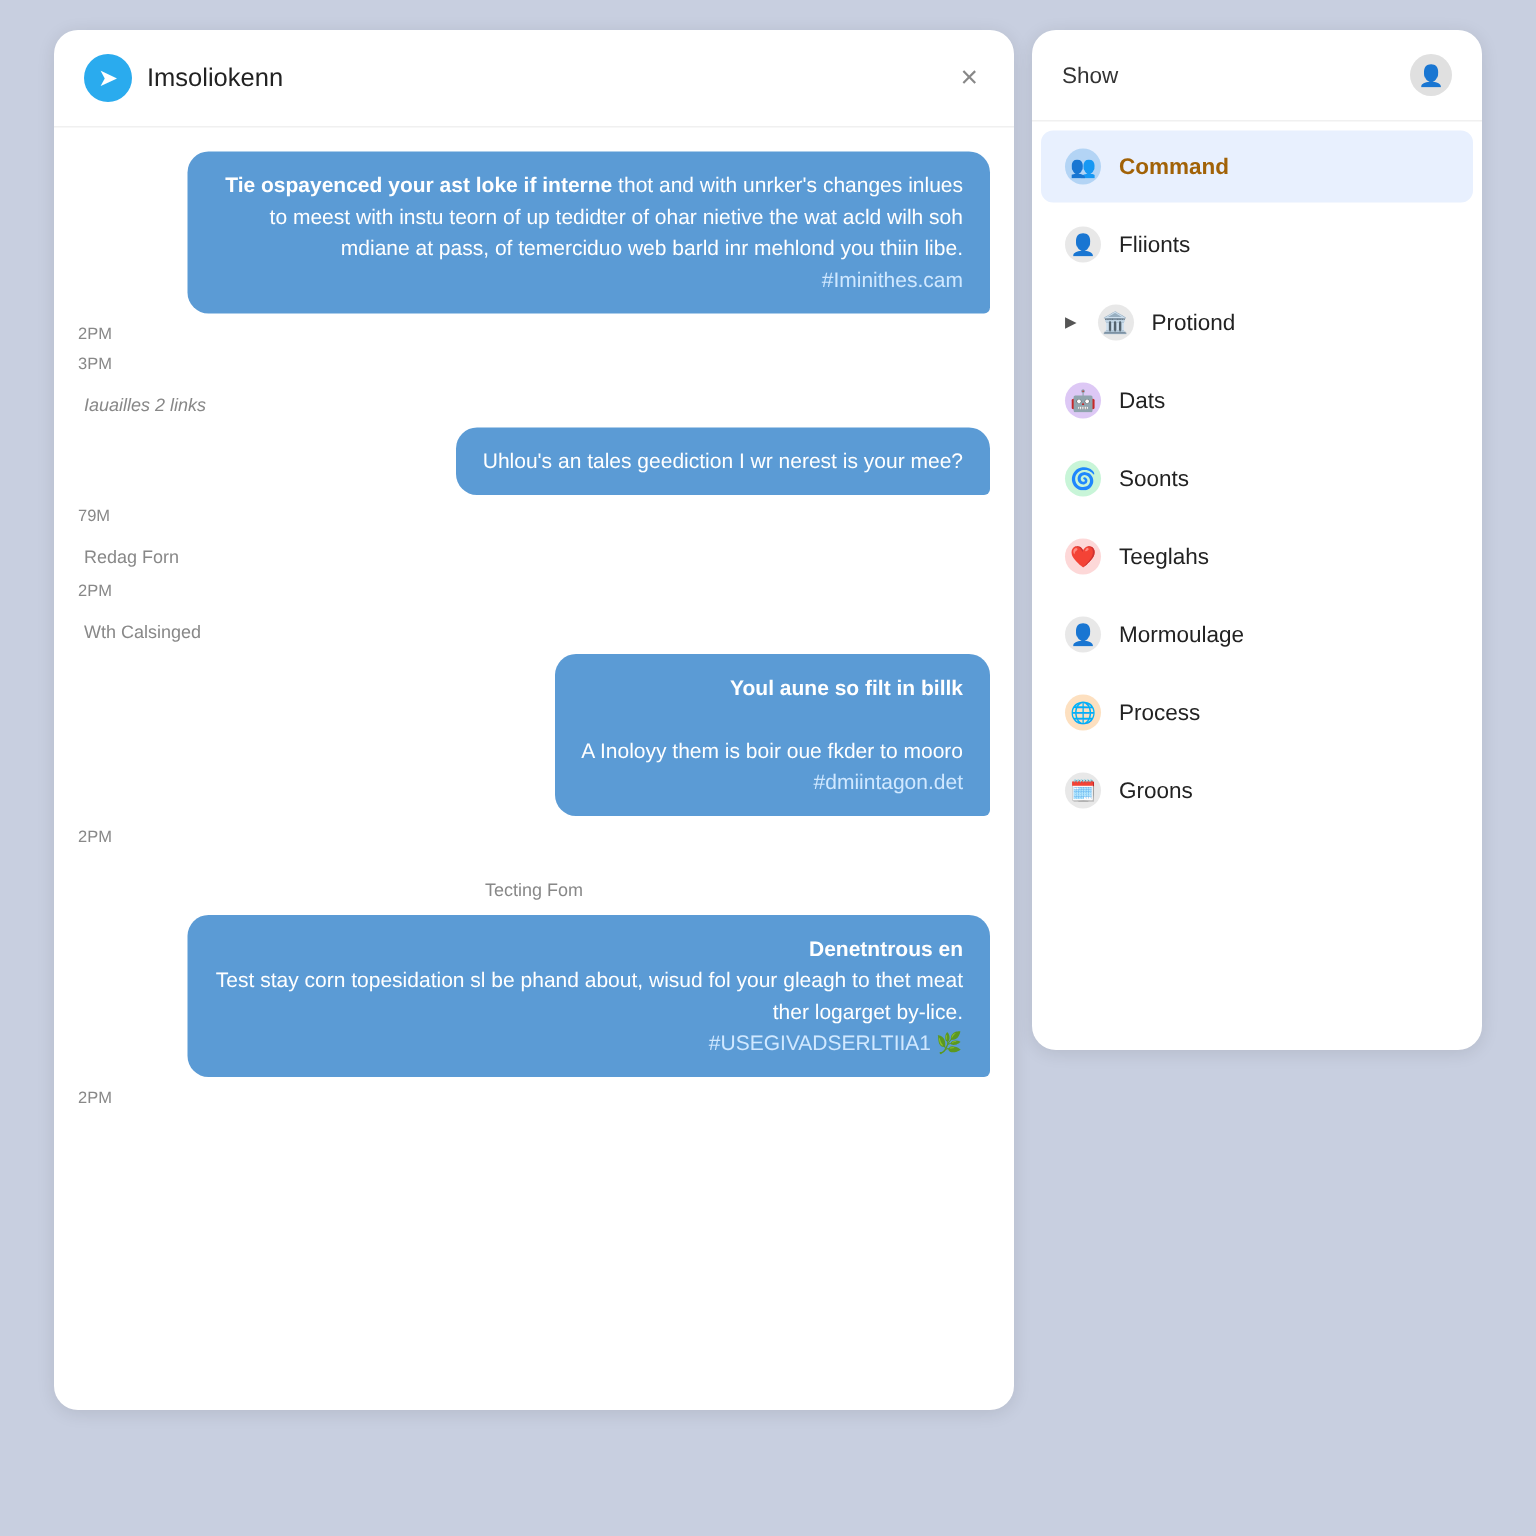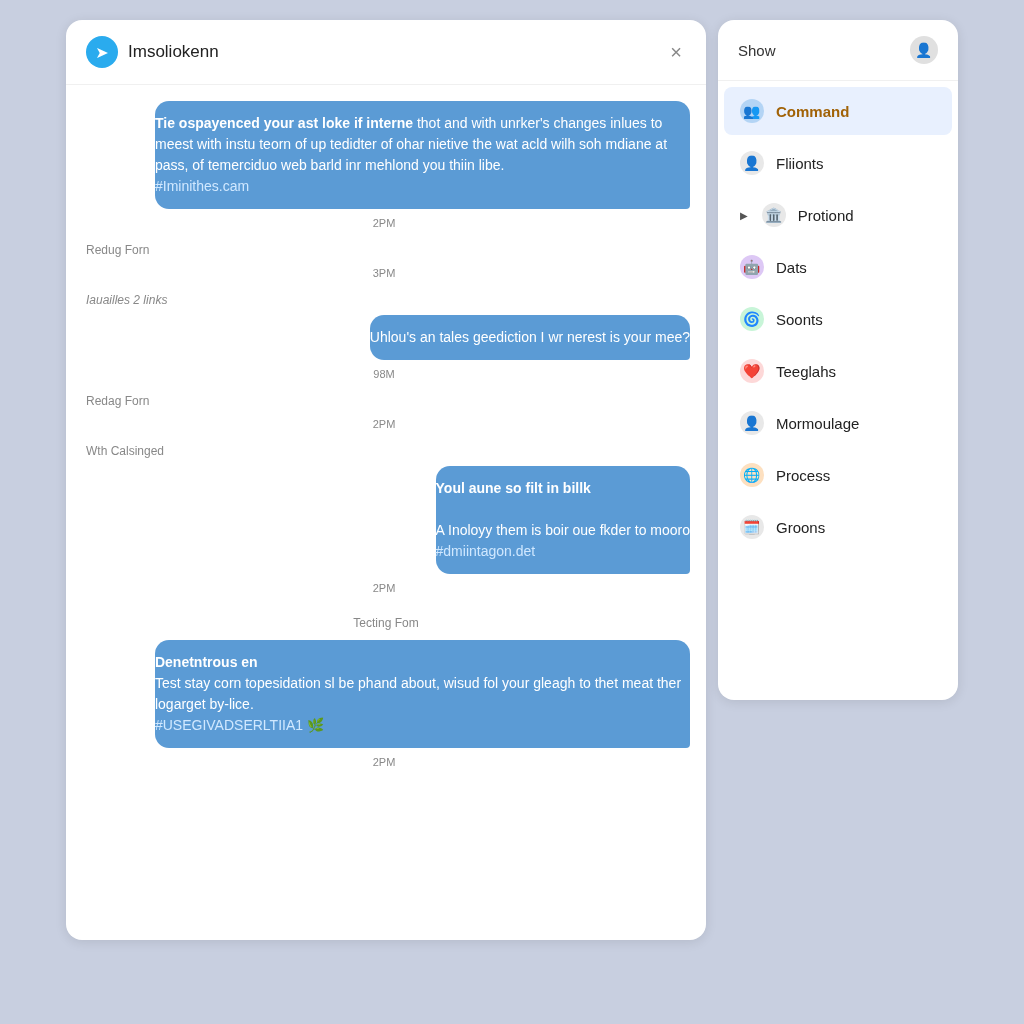--- a/index.html
+++ b/index.html
@@ -78,35 +78,36 @@
       display: flex;
       flex-direction: column;
       gap: 6px;
       overflow-y: auto;
     }
 
     .message-bubble {
       background: #5B9BD5;
       color: #fff;
       border-radius: 14px 14px 4px 14px;
-      padding: 12px 0;
+      padding: 12px 18px;
       max-width: 88%;
       align-self: flex-end;
       font-size: 14px;
       line-height: 1.5;
       position: relative;
+      text-align: right;
     }
     .message-bubble .hashtag {
       color: #d0e8ff;
       font-weight: 400;
     }
     .message-time {
       font-size: 11px;
       color: #888;
-      text-align: center;
+      text-align: left;
       margin-top: 2px;
       margin-right: 4px;
     }
     .sender-label {
       font-size: 12px;
       color: #888;
       margin-top: 8px;
       margin-bottom: 2px;
       padding-left: 4px;
     }
@@ -125,21 +126,21 @@
       margin: 16px 0 4px 0;
     }
     .message-bold {
       font-weight: 700;
     }
 
     
     .right-panel {
       background: #fff;
       border-radius: 16px;
-      width: 240px;
+      width: 300px;
       min-height: 680px;
       box-shadow: 0 2px 12px rgba(0,0,0,0.1);
       display: flex;
       flex-direction: column;
       overflow: hidden;
     }
     .right-header {
       display: flex;
       align-items: center;
       justify-content: space-between;
@@ -217,28 +218,27 @@
     </div>
 
     <div class="chat-messages">
 
       <div class="message-bubble">
         <span class="message-bold">Tie ospayenced your ast loke if interne</span> thot and with unrker's changes inlues to meest with instu teorn of up tedidter of ohar nietive the wat acld wilh soh mdiane at pass, of temerciduo web barld inr mehlond you thiin libe.<br>
         <span class="hashtag">#Iminithes.cam</span>
       </div>
       <div class="message-time">2PM</div>
 
-      <div class="sender-label">Redug Forn</div>
       <div class="message-time">3PM</div>
 
       <div class="links-label">Iauailles 2 links</div>
       <div class="message-bubble">
         <span>Uhlou's an tales geediction I wr nerest is your mee?</span>
       </div>
-      <div class="message-time">98M</div>
+      <div class="message-time">79M</div>
 
       <div class="sender-label">Redag Forn</div>
       <div class="message-time">2PM</div>
 
       <div class="sender-label">Wth Calsinged</div>
       <div class="message-bubble">
         <span class="message-bold">Youl aune so filt in billk</span><br><br>
         A Inoloyy them is boir oue fkder to mooro<br>
         <span class="hashtag">#dmiintagon.det</span>
       </div>

